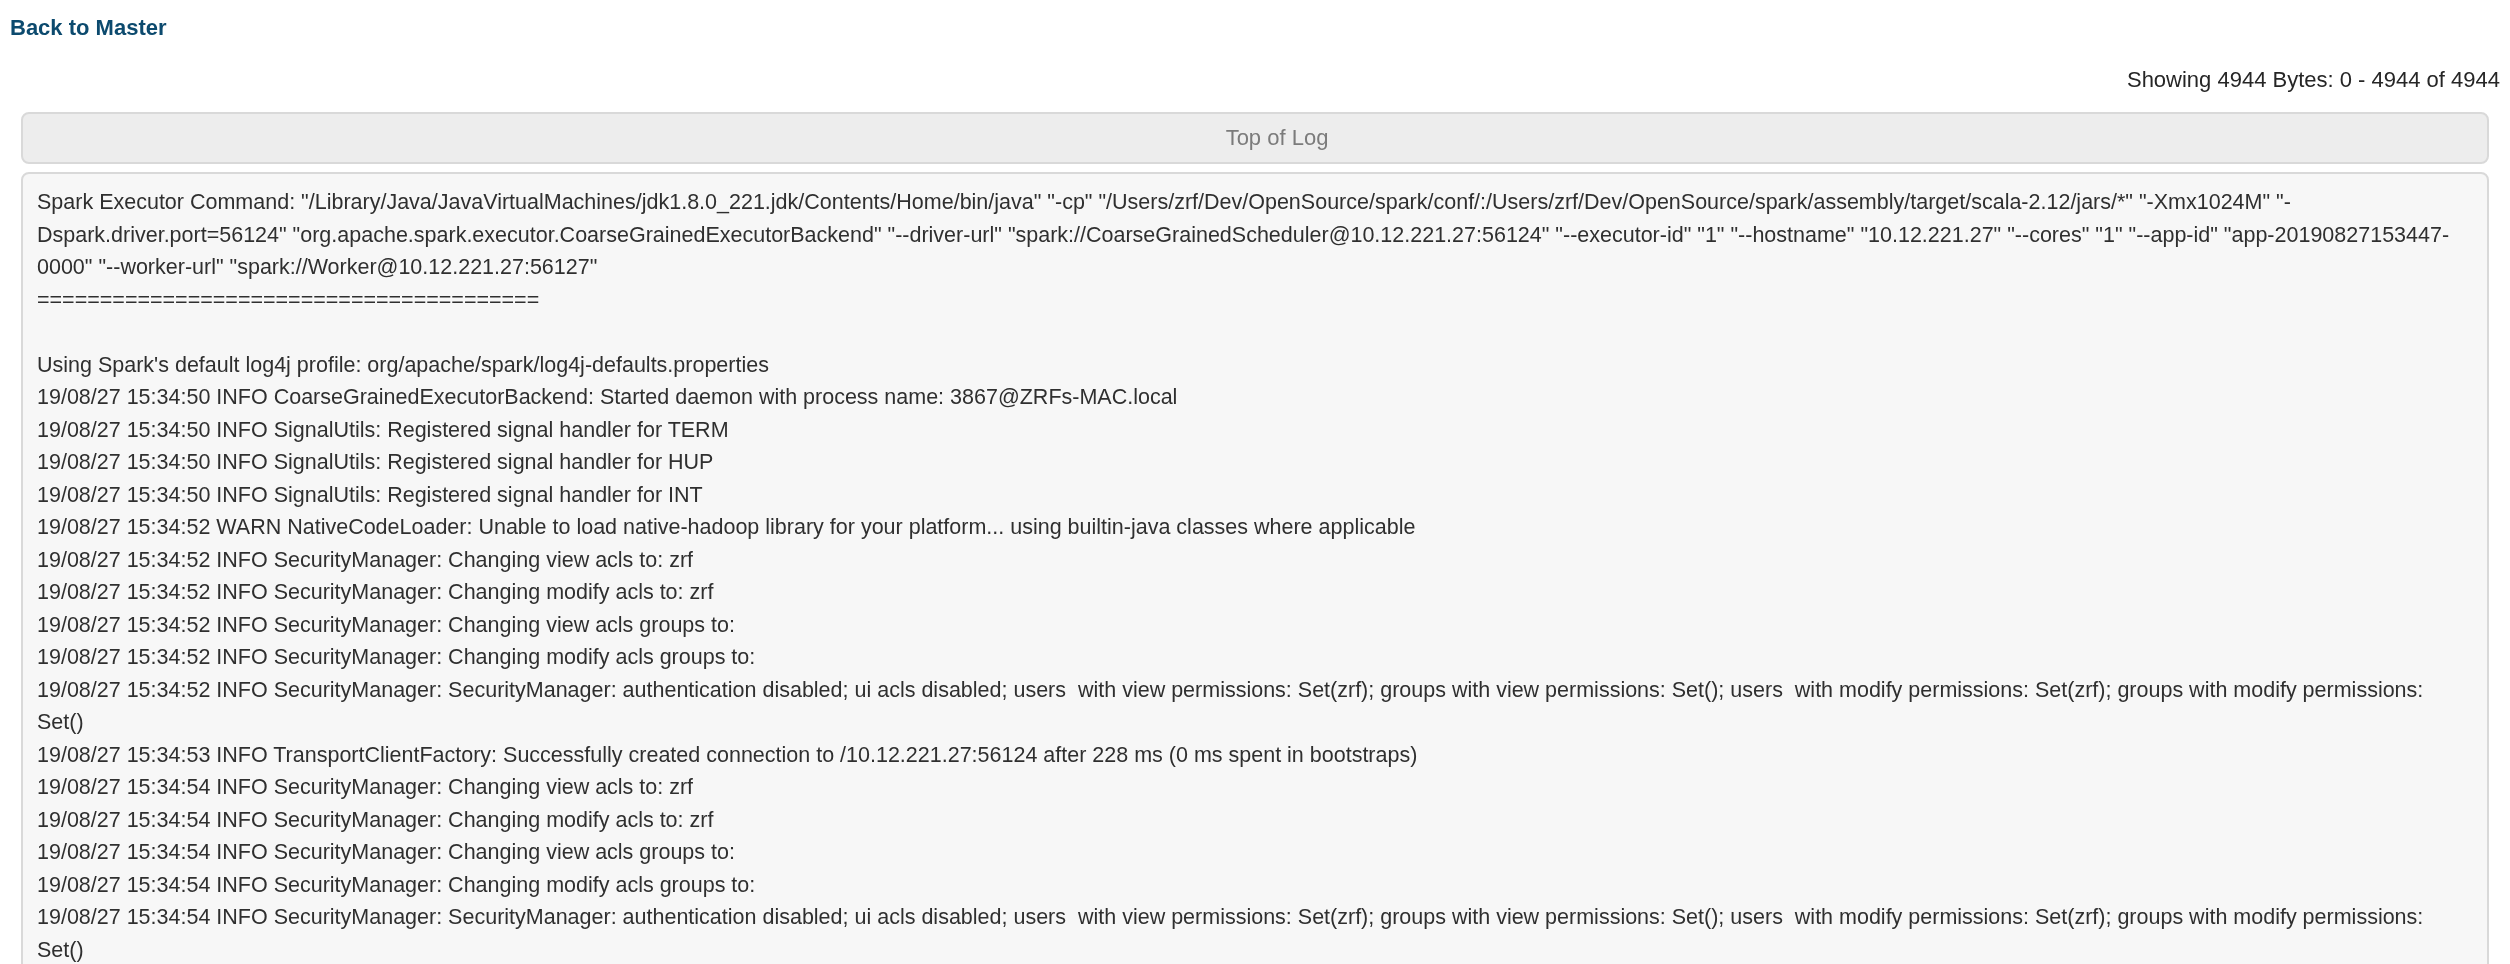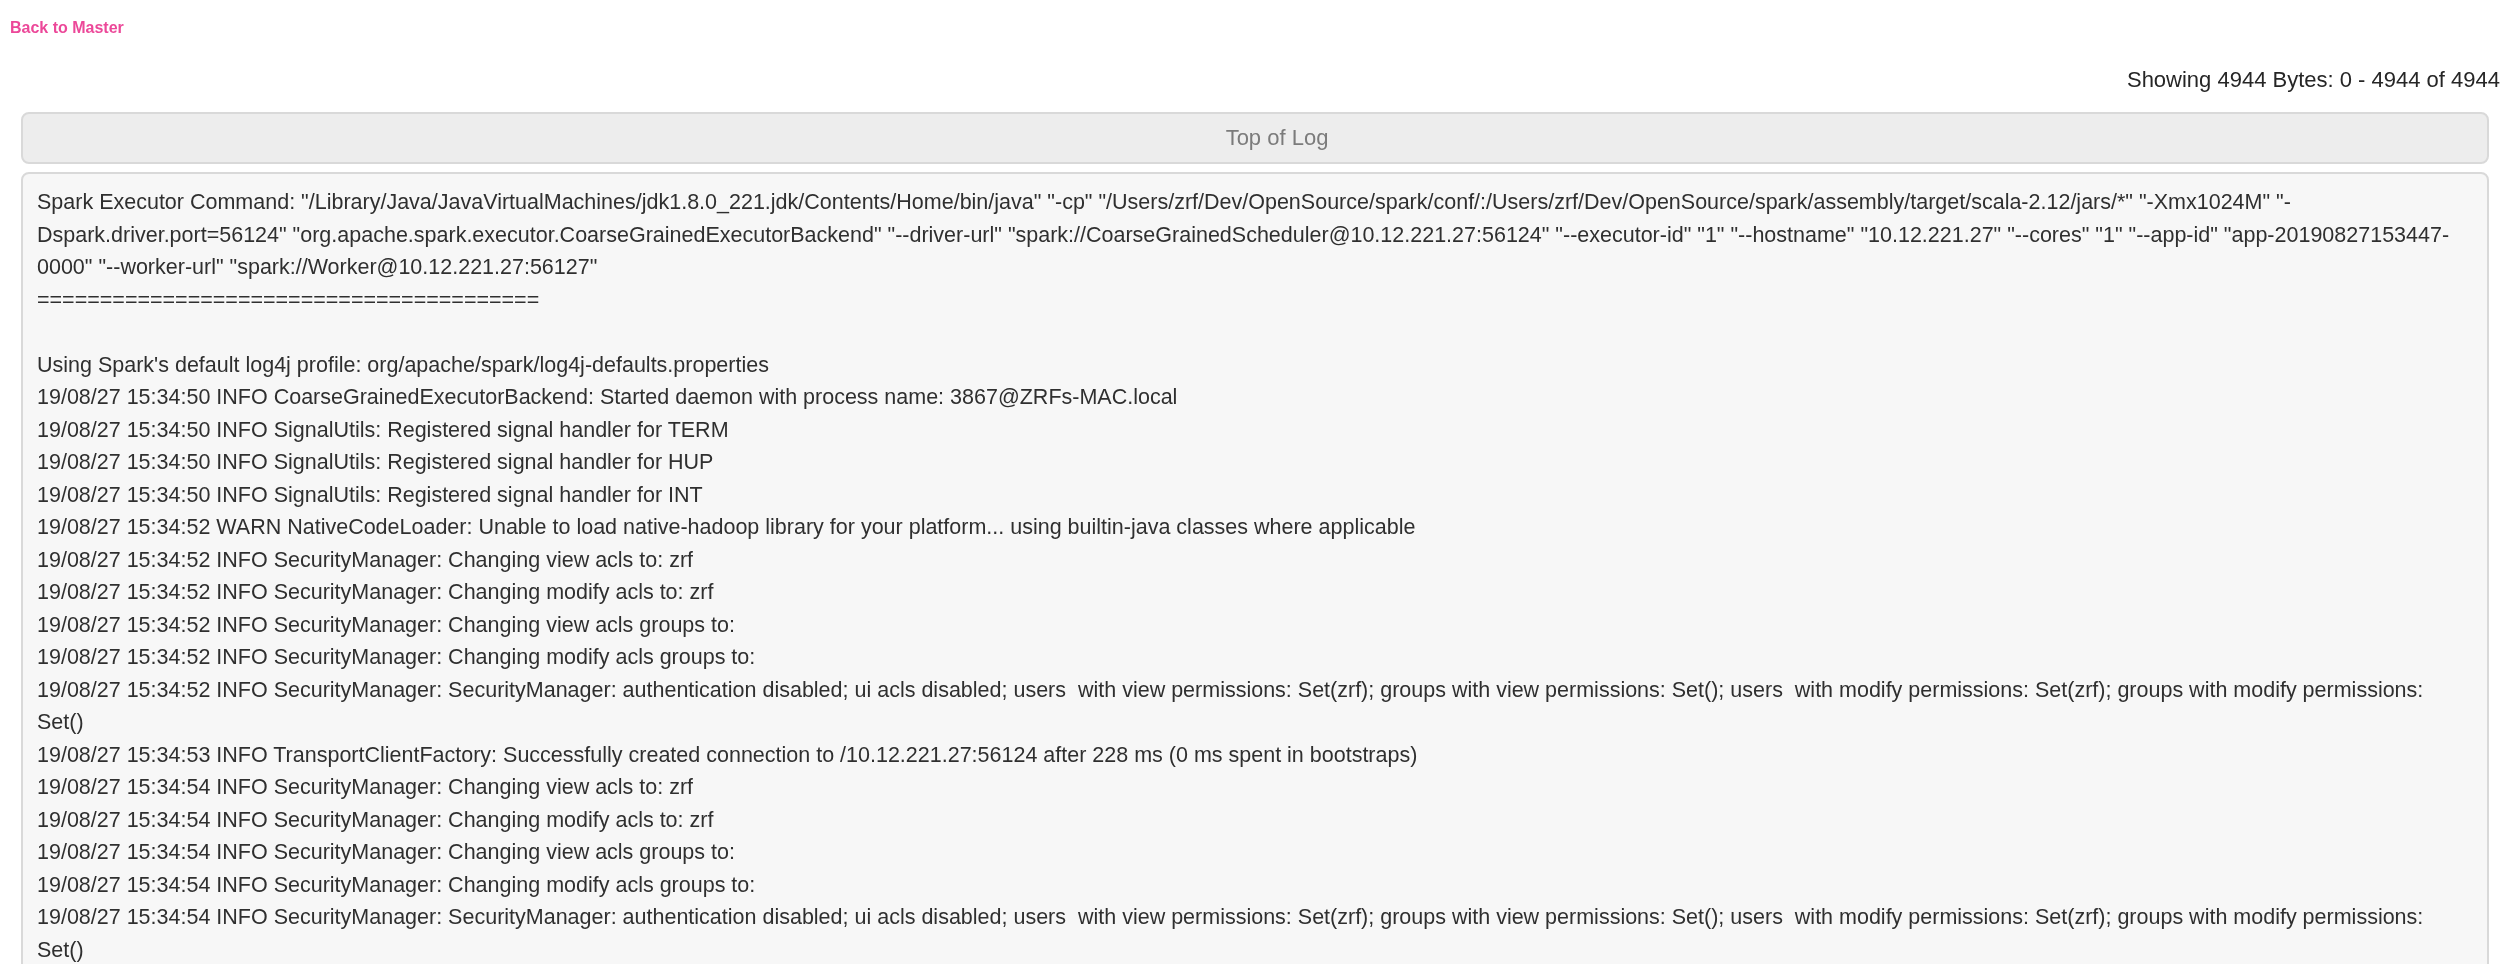--- a/index.html
+++ b/index.html
@@ -9,24 +9,24 @@
     background: #ffffff;
     font-family: "Liberation Sans", sans-serif;
     color: #2f2f2f;
     width: 2510px;
     overflow: hidden;
     height: 964px;
   }
   .back-link {
     display: inline-block;
     margin: 14px 0 0 10px;
-    font-size: 16px;
+    font-size: 22px;
     font-weight: bold;
     line-height: 28px;
-    color: #ec4899;
+    color: #0c4a6e;
     text-decoration: none;
     cursor: pointer;
   }
   .byte-range {
     margin: 24px 10px 0 10px;
     font-size: 22px;
     line-height: 28px;
     color: #262626;
     text-align: right;
   }

